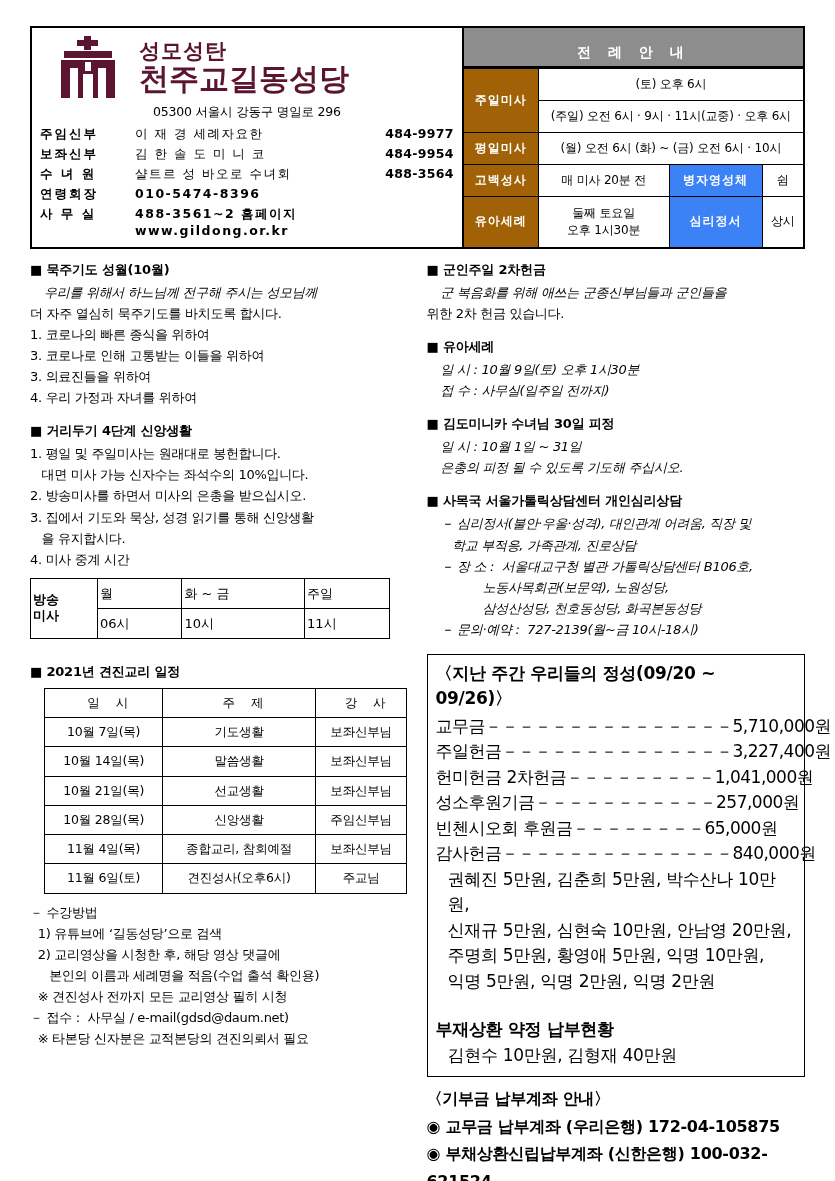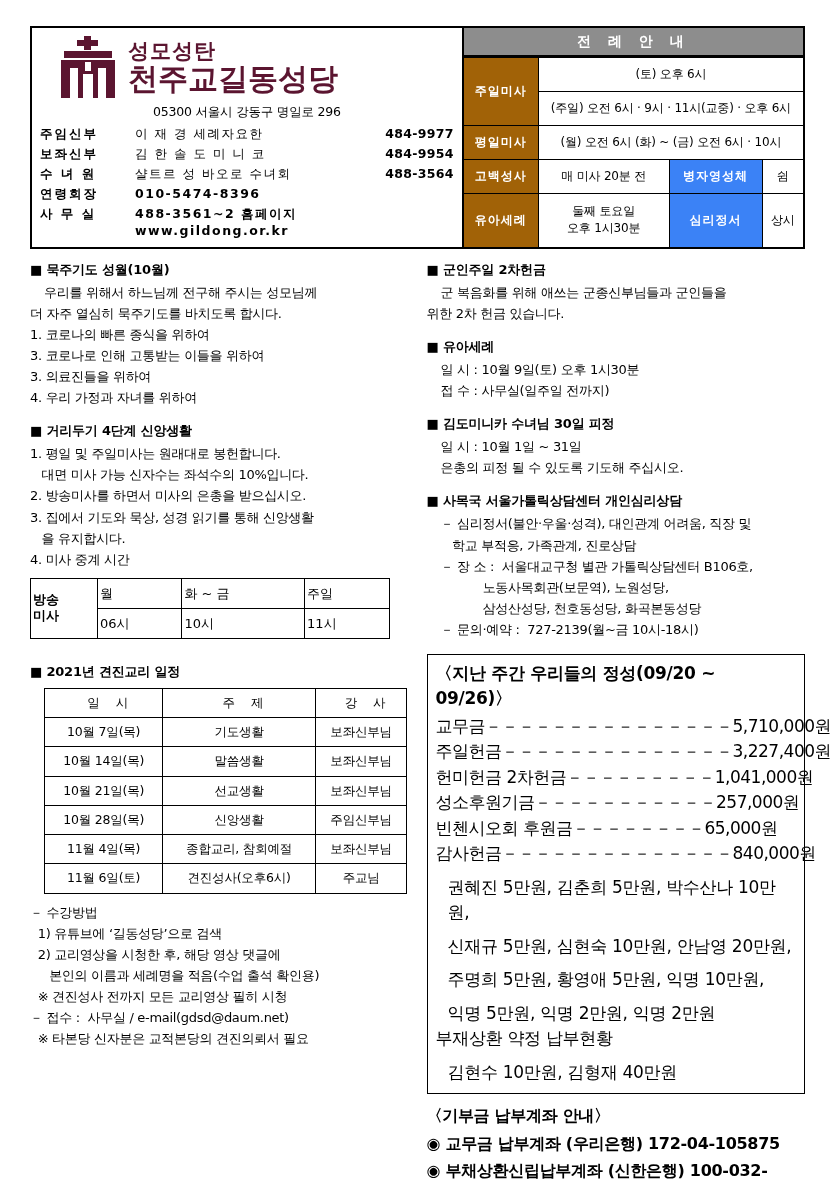--- a/index.html
+++ b/index.html
@@ -25,21 +25,21 @@
   }
   .header-left{
     width:56%;
     box-sizing:border-box;
     padding:8px 8px 6px 8px;
     border-right:2px solid #000;
   }
   .logo-row{
     display:flex;
     align-items:center;
-    gap:10px;
+    gap:21px;
     padding-left:18px;
   }
   .logo-mark{
     width:60px;height:62px;
     position:relative;
     flex:0 0 auto;
   }
   .logo-mark svg{display:block;}
   .logo-text{
     line-height:1.0;
@@ -93,21 +93,21 @@
     display:flex;
     flex-direction:column;
   }
   .mass-title{
     background:#8d8d8d;
     color:#fff;
     font-weight:bold;
     font-size:14px;
     letter-spacing:6px;
     text-align:center;
-    padding:5px 0 4px 0;
+    padding:16px 0 4px 0;
     border-bottom:2px solid #000;
   }
   table.mass{
     border-collapse:collapse;
     width:100%;
     height:100%;
     font-size:12px;
   }
   table.mass td{
     border:1px solid #000;
@@ -150,21 +150,21 @@
     font-size:13px;
     margin-top:12px;
     margin-bottom:2px;
     letter-spacing:-0.2px;
   }
   .sec-title:first-child{margin-top:0;}
   .ln{
     letter-spacing:-0.3px;
     white-space:pre-wrap;
   }
-  .indent1{padding-left:14px;}
+  .indent1{padding-left:14px;font-style:italic;}
 
   
   table.bc{
     border-collapse:collapse;
     width:95%;
     margin:8px 0 0 0;
     font-size:13px;
   }
   table.bc td{
     border:1px solid #000;
@@ -209,25 +209,25 @@
     letter-spacing:-0.3px;
     margin-bottom:2px;
   }
   .offering .dot{
     letter-spacing:-0.5px;
     white-space:pre;
   }
   .offering .names{
     padding-left:12px;
     letter-spacing:-0.3px;
-    margin-top:8px;
   }
   .offering .bold{
-    font-weight:normal;
+    font-weight:bold;
     letter-spacing:-0.3px;
+    margin-top:23px;
   }
   .account{
     margin-top:8px;
     font-size:16px;
     line-height:1.72;
   }
   .account .hdr{font-weight:bold;letter-spacing:-0.3px;}
   .account .item{font-weight:bold;letter-spacing:-0.3px;}
   .account .note{letter-spacing:-0.3px;}
 </style>

